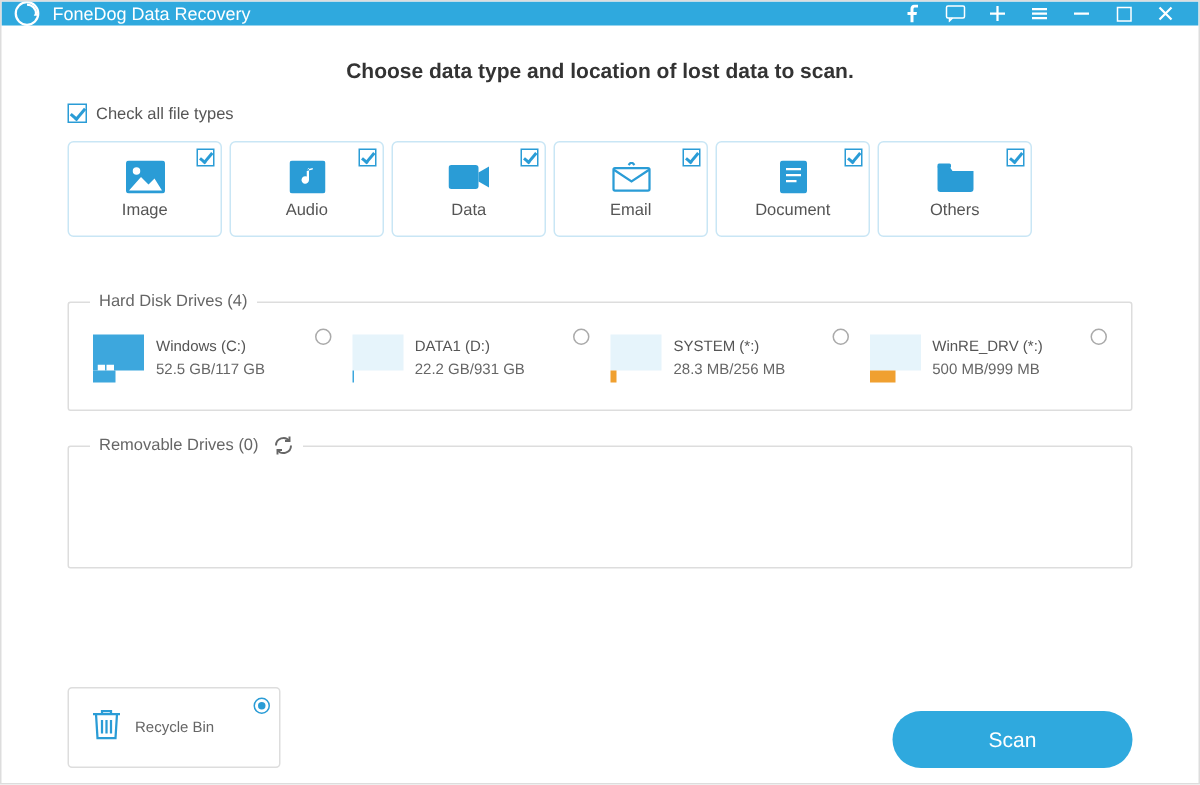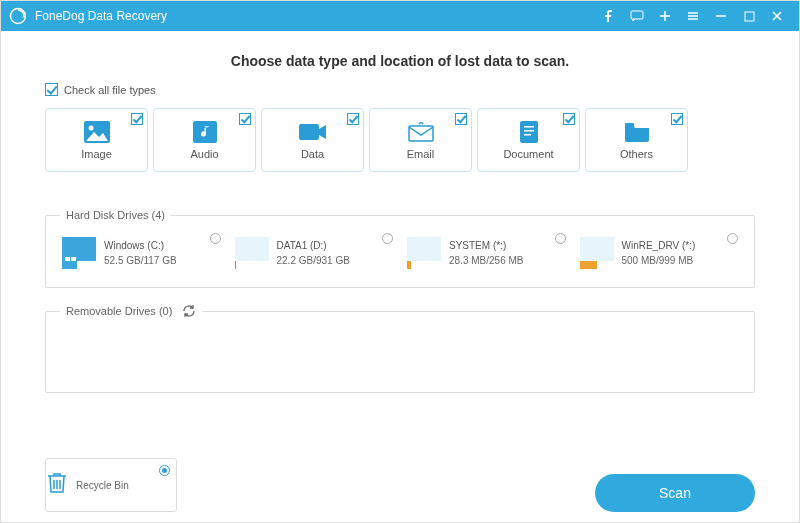--- a/index.html
+++ b/index.html
@@ -1,17 +1,17 @@
 <!DOCTYPE html>
 <html><head>
 <meta charset="utf-8">
 <style>
 * { margin:0; padding:0; box-sizing:border-box; font-family:"Segoe UI",Arial,sans-serif; }
 body { width:800px; height:523px; background:#fff; border:1px solid #ddd; display:flex; flex-direction:column; overflow:hidden; }
-.titlebar { height:30px; background:#2fa9de; color:#fff; display:flex; align-items:center; padding:0 8px;justify-content:flex-end; }
+.titlebar { height:16px; background:#2fa9de; color:#fff; display:flex; align-items:center; padding:0 8px;justify-content:flex-end; }
 .titlebar .logo { width:18px; height:18px; margin-right:8px; display:flex; align-items:center; justify-content:center; }
 .titlebar .logo svg { width:18px; height:18px; }
 .titlebar .title { font-size:12px; }
 .titlebar .spacer { flex:1; }
 .titlebar .winbtn { width:28px; height:30px; display:flex; align-items:center; justify-content:center; cursor:pointer; }
 .titlebar .winbtn svg { stroke:#fff; fill:none; }
 .content { flex:1; padding:10px 44px 0 44px; display:flex; flex-direction:column; }
 .heading { text-align:center; font-size:14px; color:#333; margin:12px 0 14px 0; font-weight:600; }
 .checkrow { display:flex; align-items:center; margin-bottom:12px; font-size:11px; color:#555; }
 .checkbox { width:13px; height:13px; border:1px solid #2a9cd6; margin-right:6px; display:inline-flex; align-items:center; justify-content:center; background:#fff; cursor:pointer; }
@@ -28,21 +28,21 @@
 .drive { position:relative; flex:1; display:flex; align-items:center; gap:8px; padding:4px 2px; cursor:pointer; }
 .drive .radio { position:absolute; right:2px; top:0; width:11px; height:11px; border:1px solid #aaa; border-radius:50%; background:#fff; }
 .drive .dicon { width:34px; height:32px; position:relative; }
 .drive .dicon .top { position:absolute; left:0; right:0; top:0; height:24px; background:#e6f4fb; }
 .drive .dicon .bar { position:absolute; left:0; bottom:0; height:8px; }
 .drive .dtext { font-size:10px; color:#666; line-height:1.5; }
 .drive .dname { color:#555; }
 .refresh { margin-left:10px; cursor:pointer; display:inline-flex; }
 .empty { height:48px; }
 .bottom { display:flex; align-items:flex-end; justify-content:space-between; margin-top:auto; padding-bottom:10px; }
-.recycle { position:relative; width:132px; height:54px; border:1px solid #ddd; border-radius:3px; display:flex; align-items:center; gap:8px; padding:0 0; cursor:pointer; }
+.recycle { position:relative; width:142px; height:54px; border:1px solid #ddd; border-radius:3px; display:flex; align-items:center; gap:8px; padding:0 14px; cursor:pointer; }
 .recycle .radio { position:absolute; right:6px; top:6px; width:11px; height:11px; border:1px solid #2a9cd6; border-radius:50%; }
 .recycle .radio::after { content:""; position:absolute; inset:2px; border-radius:50%; background:#2a9cd6; }
 .recycle .rlbl { font-size:10px; color:#666; }
 .scanbtn { width:160px; height:38px; border:none; border-radius:19px; background:#2fa9de; color:#fff; font-size:14px; cursor:pointer; }
 .winlogo { position:absolute; left:3px; bottom:1px; width:11px; height:11px; }
 </style>
 </head>
 <body>
 
 <div class="titlebar">

